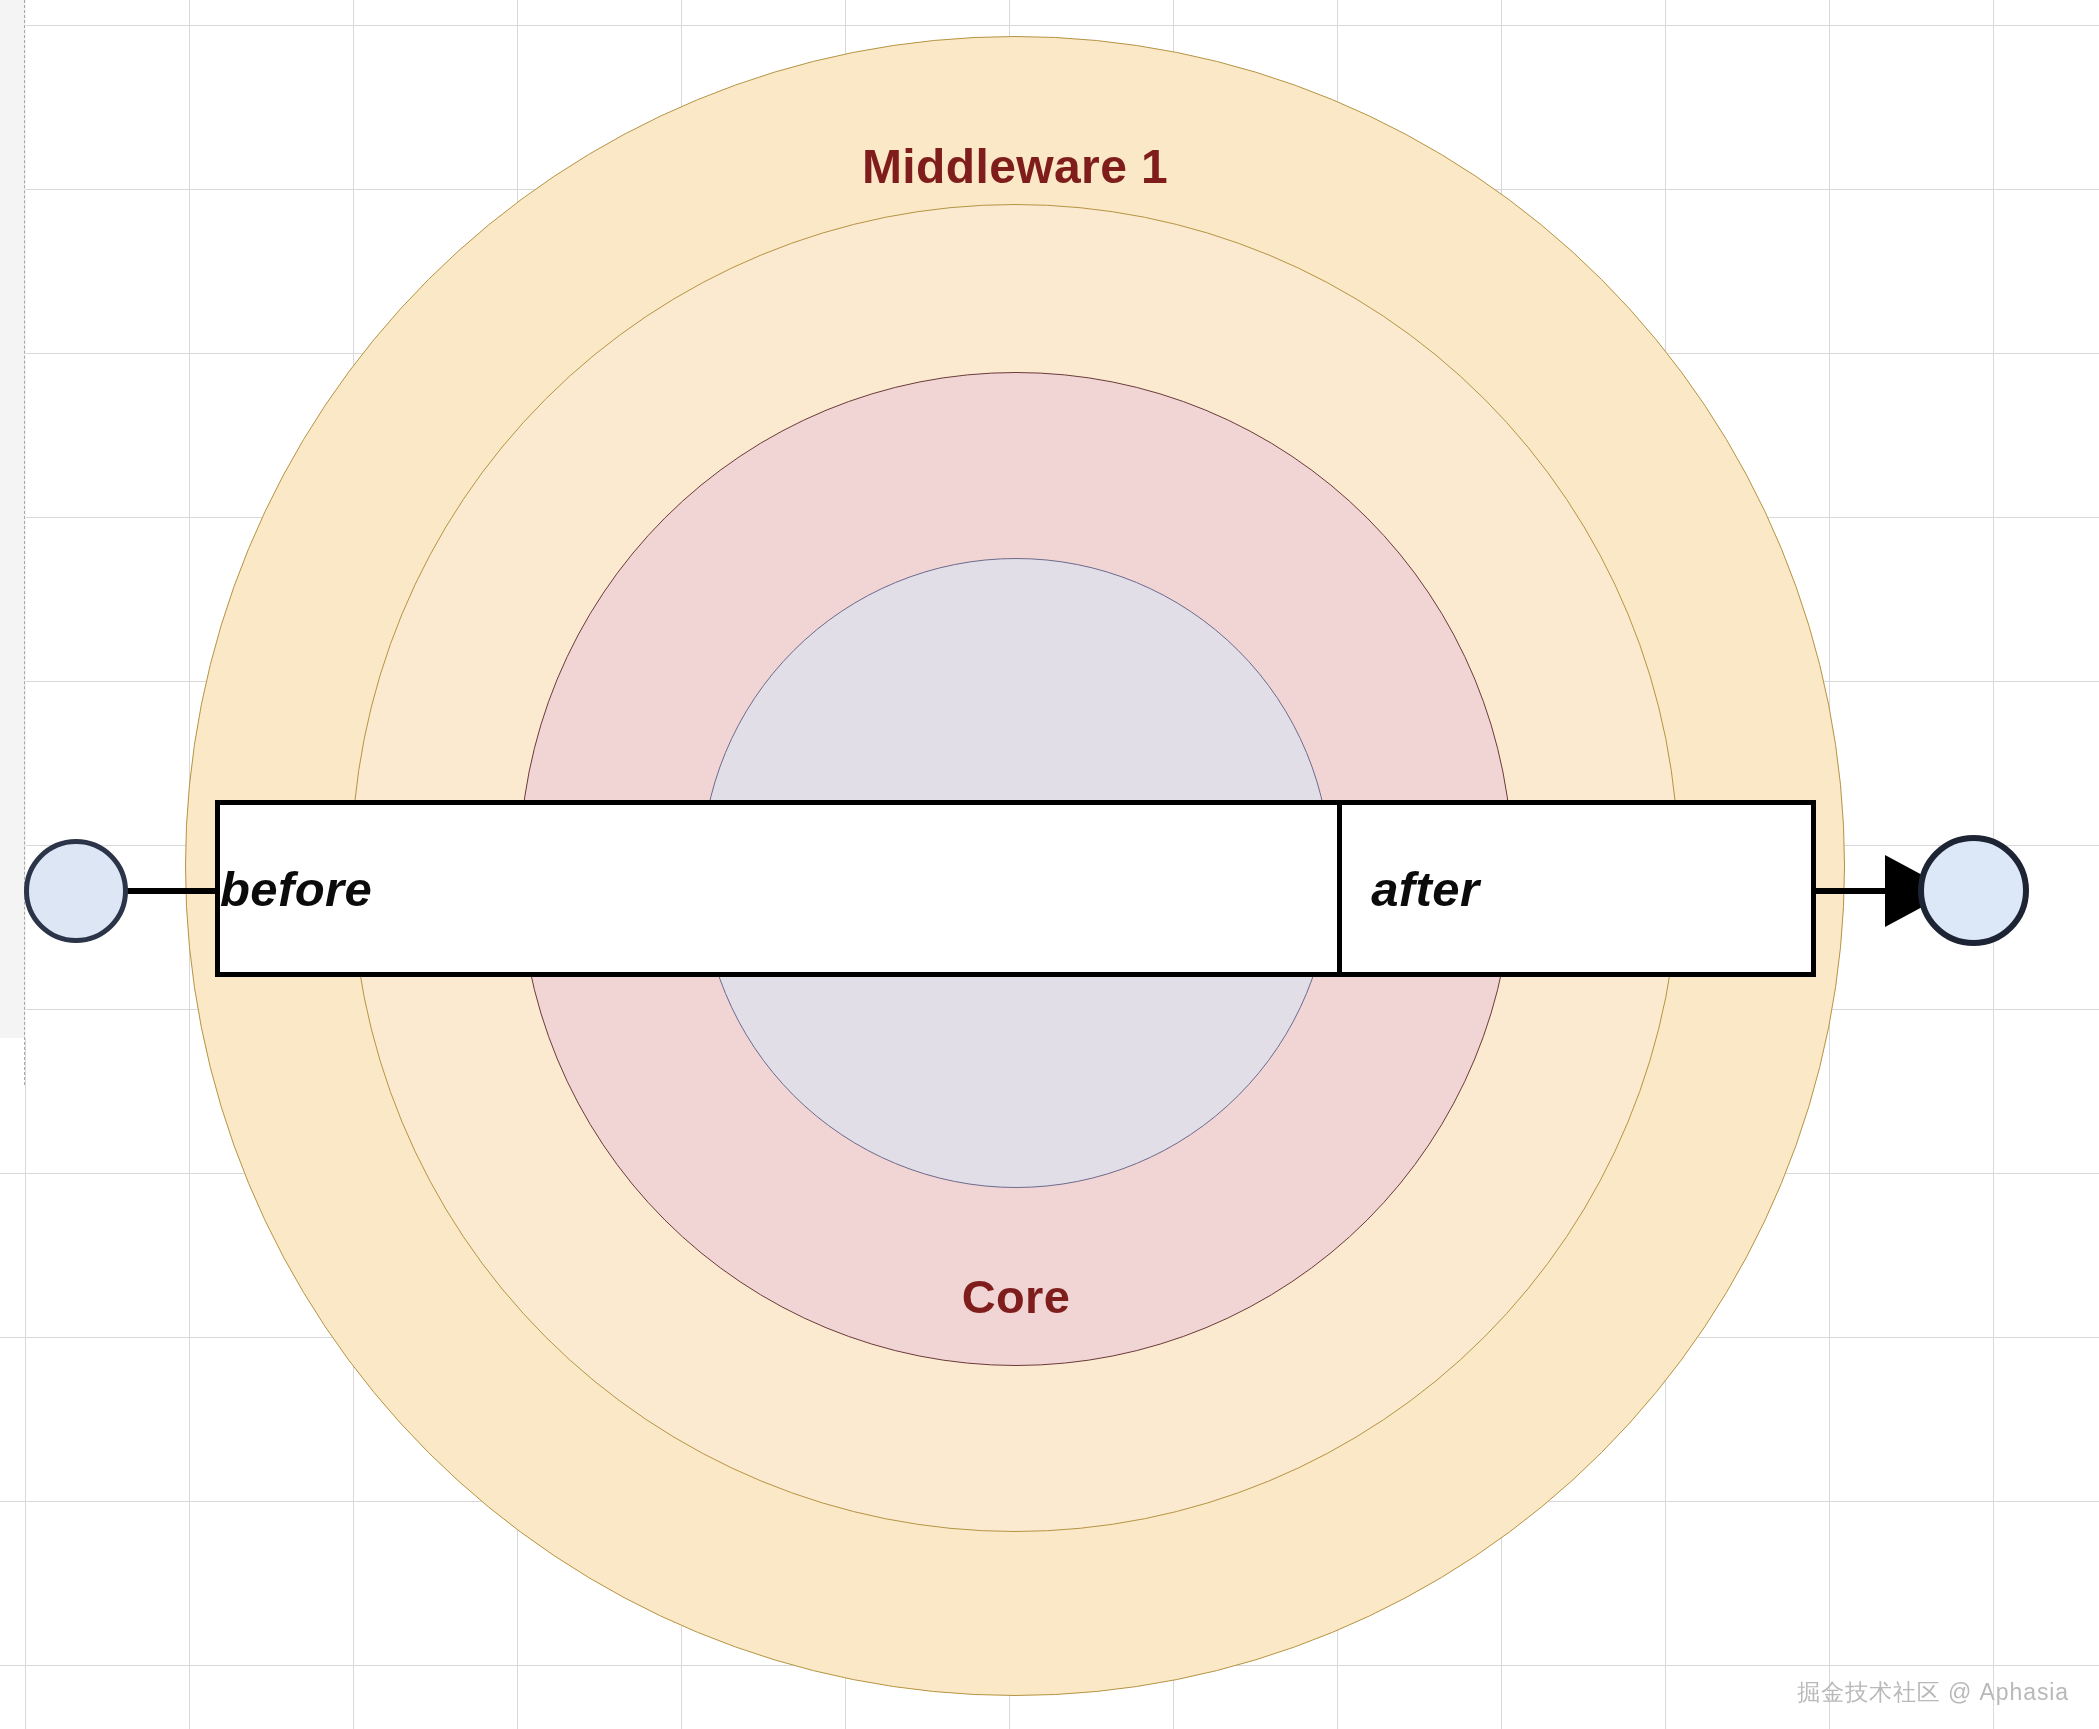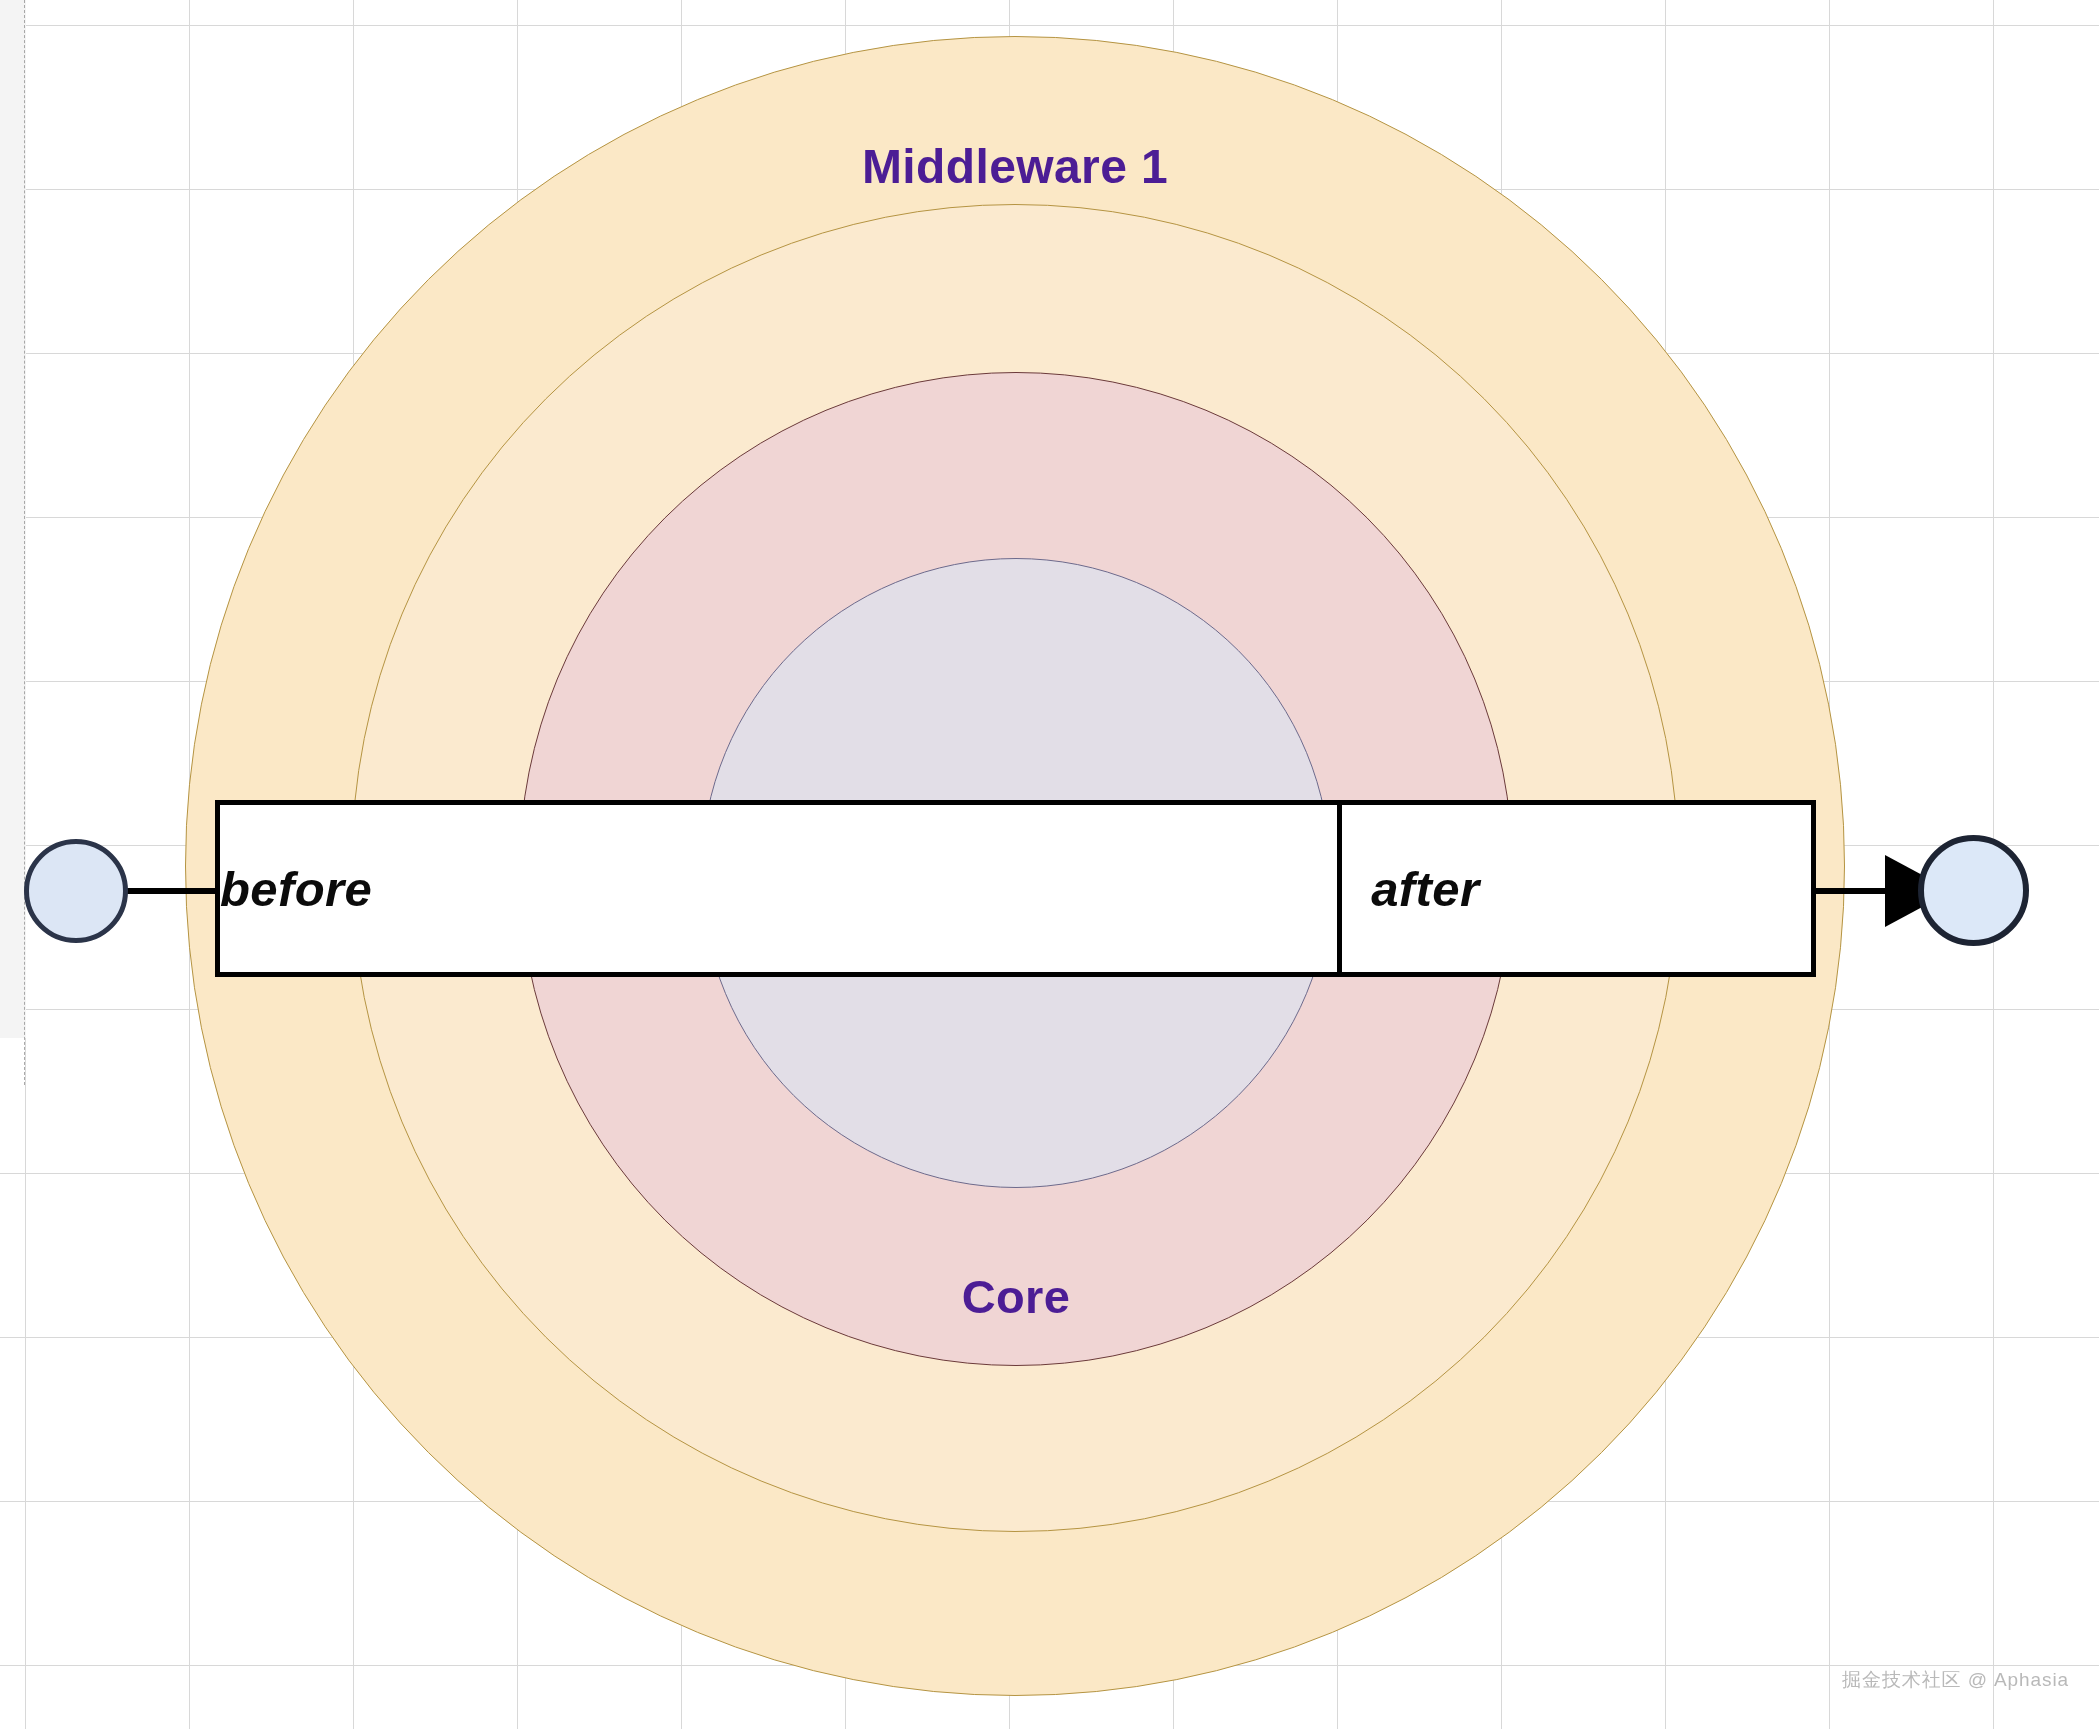--- a/index.html
+++ b/index.html
@@ -62,21 +62,21 @@
   .ring-core{
     left:701px;  top:558px;
     width:630px;  height:630px;
     background:#e2dee7;
     border:1.7px solid #6d6a8c;
   }
   .ring-label{
     position:absolute;
     left:0; right:0;
     text-align:center;
-    color:#4c1d95;
+    color:#7f1d1d;
     font-weight:bold;
     font-size:48px;
     letter-spacing:0.4px;
     white-space:nowrap;
   }
   .lbl-1{top:102px;}
   .lbl-2{top:285px;}
   .lbl-3{top:465px;}
   .lbl-core{top:692px;font-size:47px;margin-top:18px;}
 
@@ -135,23 +135,23 @@
   .bar-before{ flex:0 0 1117px; }
   .bar-divider{
     flex:0 0 5.2px;
     background:#000000;
   }
   .bar-after{ flex:1 1 auto;margin-left:29px; }
 
   
   .watermark{
     position:absolute;
-    right:31px; bottom:36px;
+    right:31px; bottom:21px;
     color:#b9b9b9;
-    font-size:19px;
+    font-size:23px;
     white-space:nowrap;
     letter-spacing:0.9px;
   }
 </style>
 </head>
 <body>
 
 <div id="stage">
 
   <div class="grid-layer"></div>

